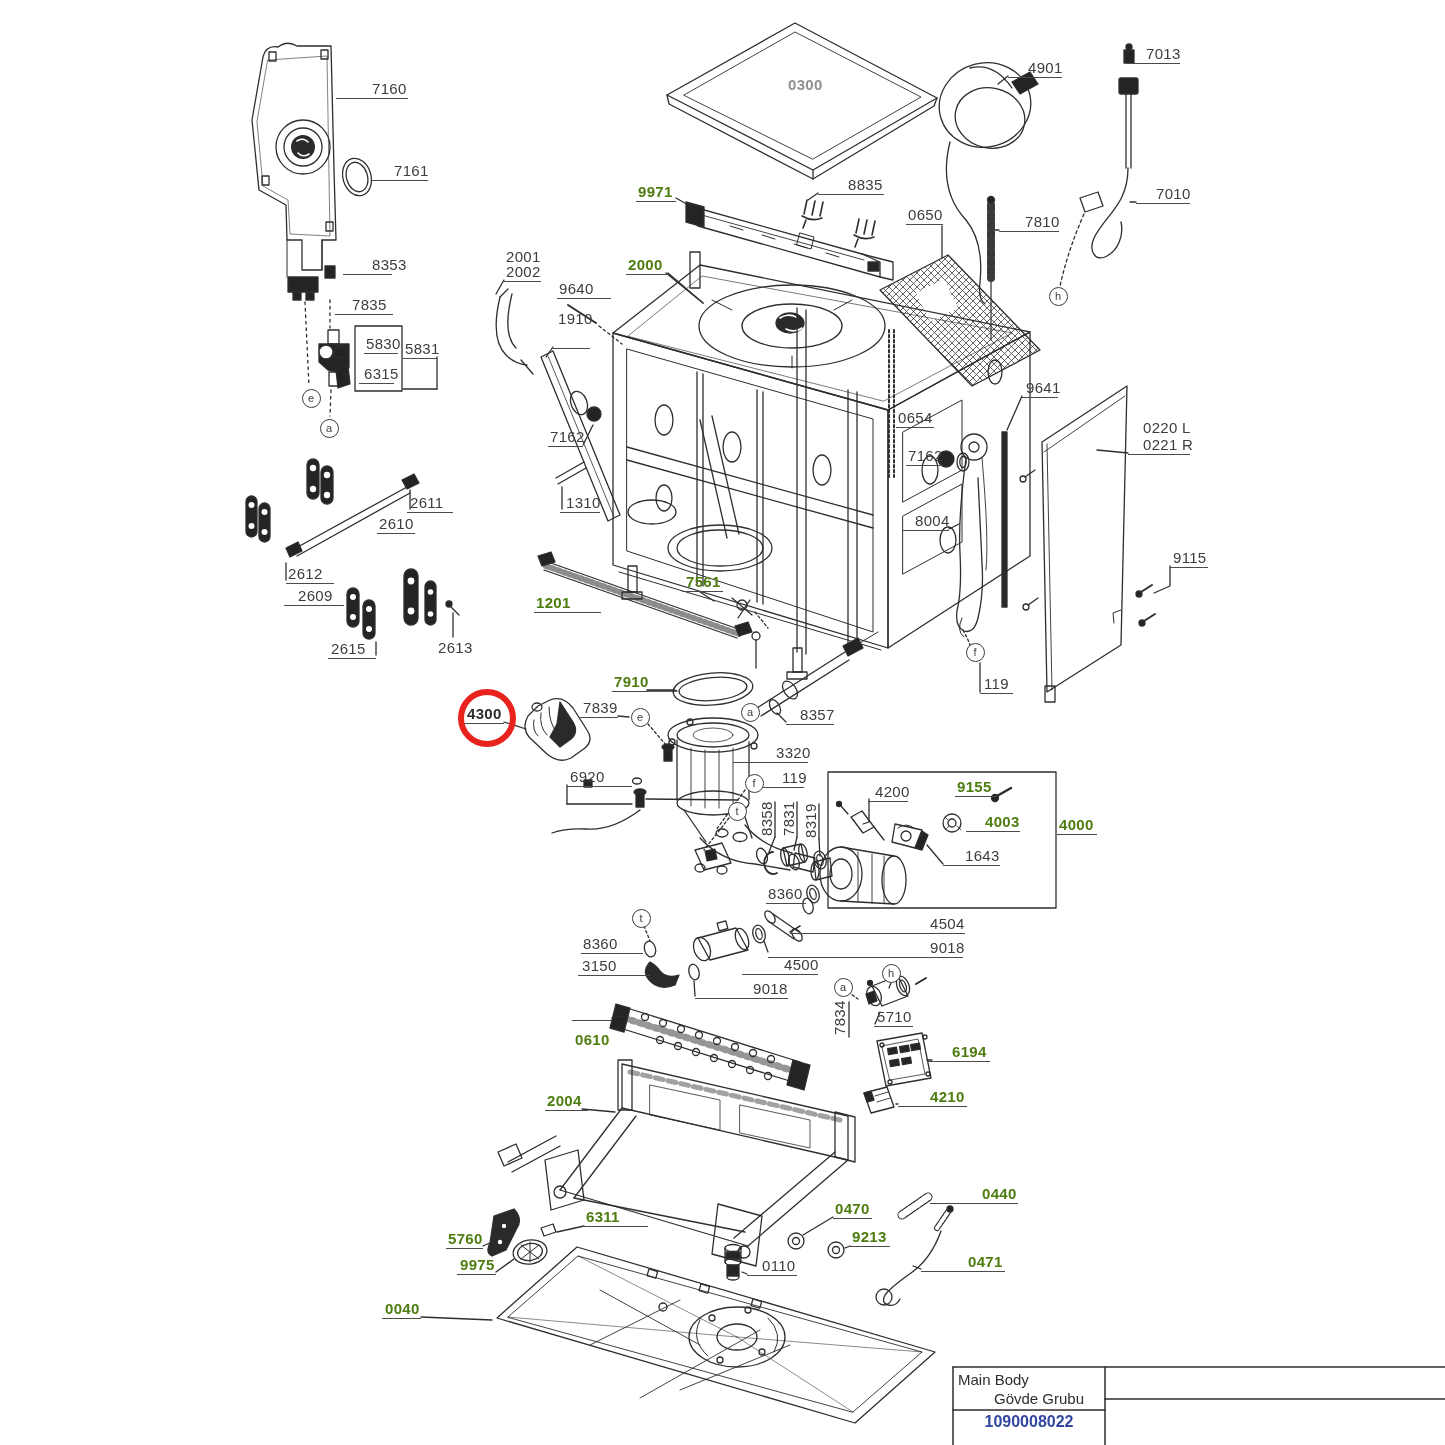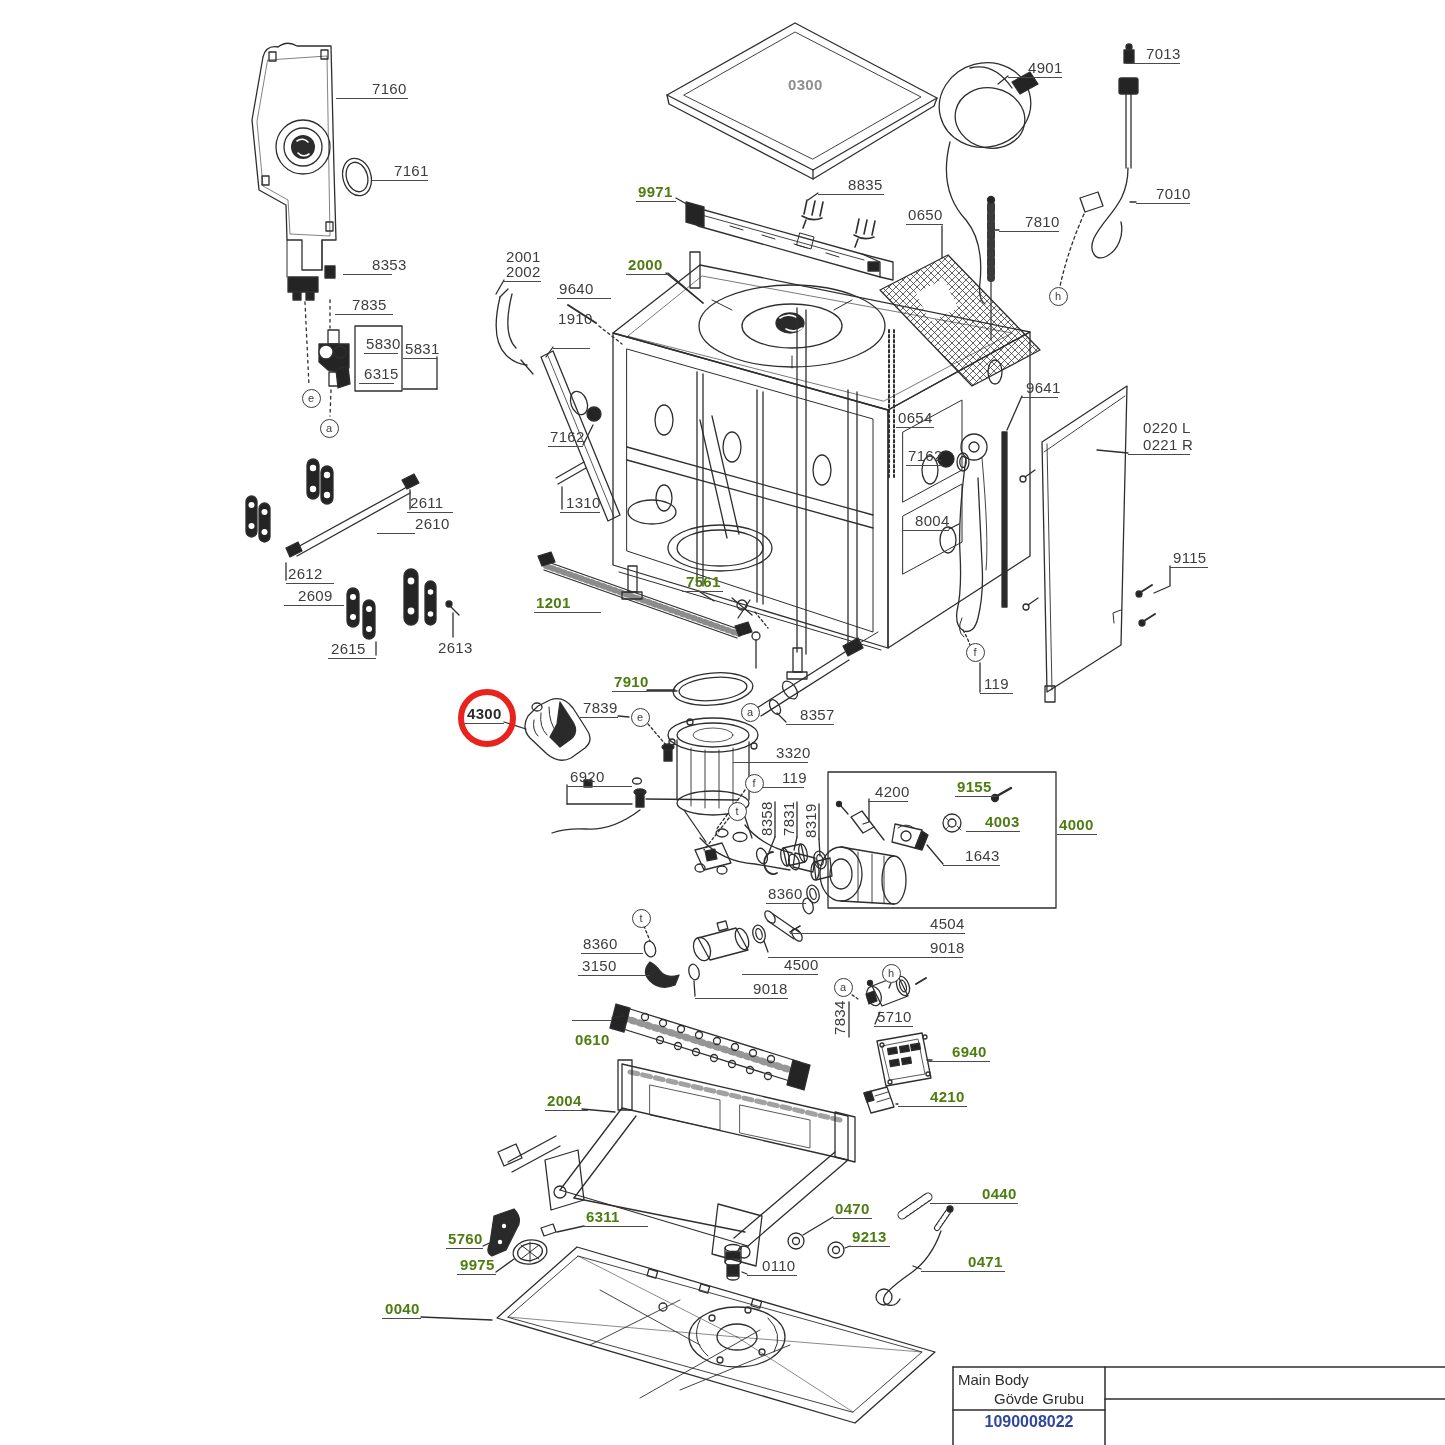--- a/index.html
+++ b/index.html
@@ -626,21 +626,21 @@
       <div class="lbl" style="left: 898px; top: 410px;">0654</div>
       <div class="ul" style="left: 896px; width: 38px; top: 427px;"></div>
       <div class="lbl" style="left: 908px; top: 448px;">7162</div>
       <div class="ul" style="left: 906px; width: 37px; top: 465px;"></div>
       <div class="lbl" style="left: 915px; top: 513px;">8004</div>
       <div class="ul" style="left: 903px; width: 46px; top: 530px;"></div>
       <div class="lbl" style="left: 984px; top: 676px;">119</div>
       <div class="ul" style="left: 980px; width: 33px; top: 693px;"></div>
       <div class="lbl" style="left: 410px; top: 495px;">2611</div>
       <div class="ul" style="left: 407px; width: 46px; top: 512px;"></div>
-      <div class="lbl" style="left: 379px; top: 516px; margin-left: 36px;">2610</div>
+      <div class="lbl" style="left: 379px; top: 516px;">2610</div>
       <div class="ul" style="left: 377px; width: 38px; top: 533px;"></div>
       <div class="lbl" style="left: 288px; top: 566px;">2612</div>
       <div class="ul" style="left: 286px; width: 48px; top: 583px;"></div>
       <div class="lbl" style="left: 298px; top: 588px;">2609</div>
       <div class="ul" style="left: 284px; width: 60px; top: 605px;"></div>
       <div class="lbl" style="left: 331px; top: 641px;">2615</div>
       <div class="ul" style="left: 328px; width: 48px; top: 658px;"></div>
       <div class="lbl" style="left: 438px; top: 640px;">2613</div>
       <div class="lbl b" style="left: 536px; top: 595px;">1201</div>
       <div class="ul" style="left: 534px; width: 67px; top: 612px;"></div>
@@ -685,21 +685,21 @@
       <div class="ul" style="left: 578px; width: 72px; top: 975px;"></div>
       <div class="lbl" style="left: 784px; top: 957px;">4500</div>
       <div class="ul" style="left: 742px; width: 76px; top: 974px;"></div>
       <div class="lbl" style="left: 753px; top: 981px;">9018</div>
       <div class="ul" style="left: 695px; width: 93px; top: 998px;"></div>
       <div class="lbl b" style="left: 575px; top: 1003px; margin-top: 29px;">0610</div>
       <div class="ul" style="left: 572px; width: 40px; top: 1020px;"></div>
       <div class="lbl v" style="left: 832px; top: 1035px;">7834</div>
       <div class="lbl" style="left: 877px; top: 1009px;">5710</div>
       <div class="ul" style="left: 874px; width: 39px; top: 1026px;"></div>
-      <div class="lbl b" style="left: 952px; top: 1044px;">6940</div>
+      <div class="lbl b" style="left: 952px; top: 1044px;">6194</div>
       <div class="ul" style="left: 927px; width: 63px; top: 1061px;"></div>
       <div class="lbl b" style="left: 930px; top: 1089px;">4210</div>
       <div class="ul" style="left: 898px; width: 69px; top: 1106px;"></div>
       <div class="lbl b" style="left: 547px; top: 1093px;">2004</div>
       <div class="ul" style="left: 545px; width: 43px; top: 1110px;"></div>
       <div class="lbl b" style="left: 586px; top: 1209px;">6311</div>
       <div class="ul" style="left: 583px; width: 65px; top: 1226px;"></div>
       <div class="lbl b" style="left: 448px; top: 1231px;">5760</div>
       <div class="ul" style="left: 446px; width: 37px; top: 1248px;"></div>
       <div class="lbl b" style="left: 460px; top: 1257px;">9975</div>

